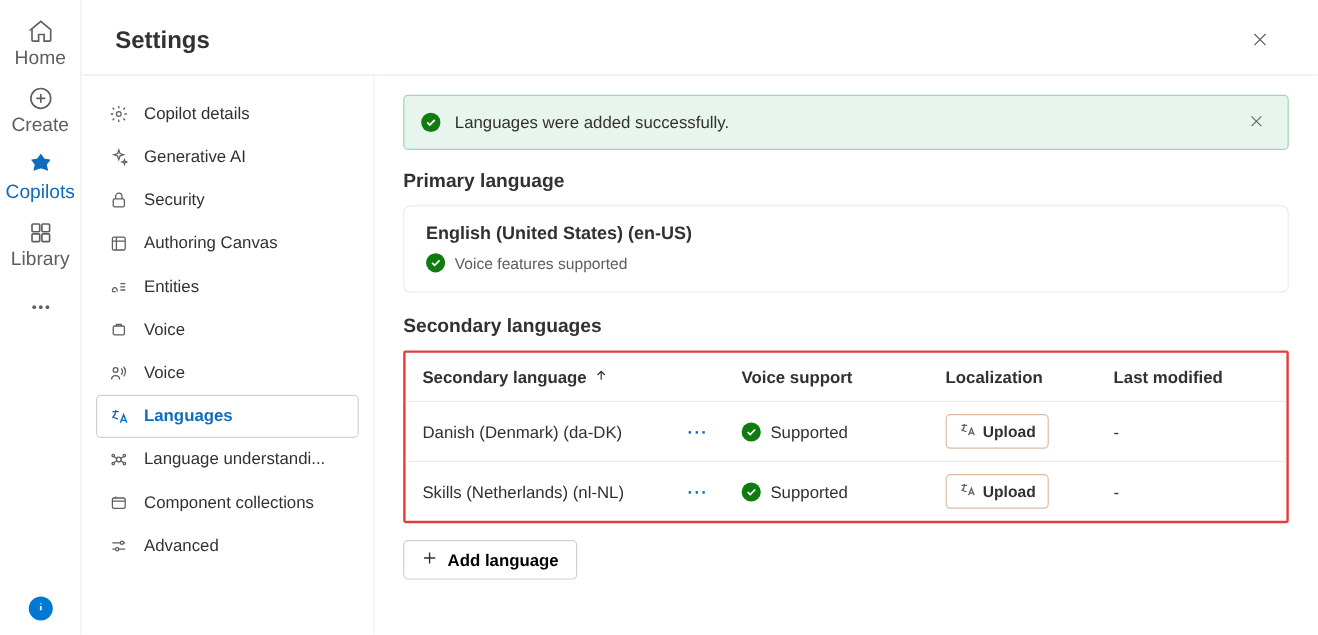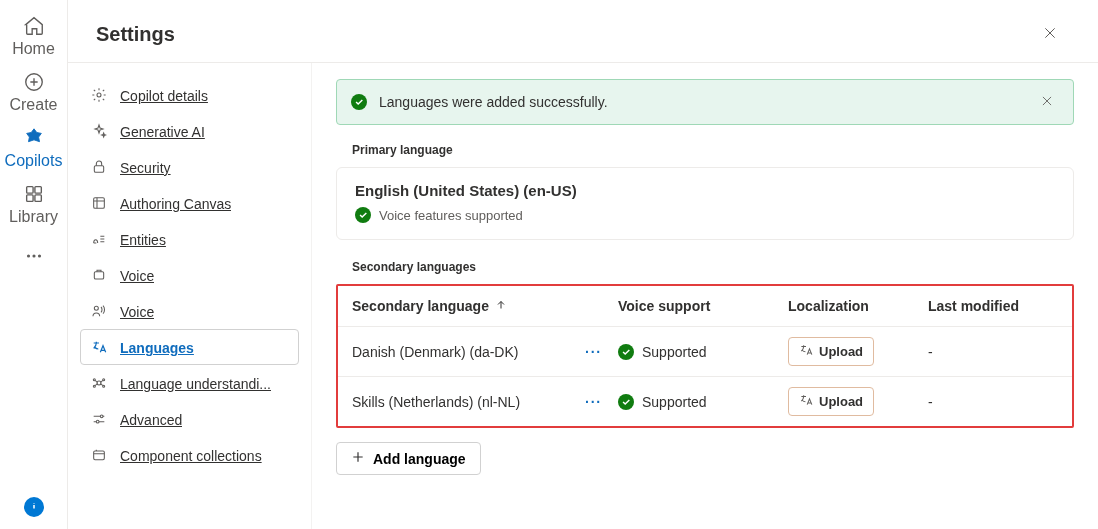--- a/index.html
+++ b/index.html
@@ -89,28 +89,27 @@
 
   
   .settings-side {
     width: 244px;
     border-right: 1px solid #f3f2f1;
     padding: 14px 12px;
     flex-shrink:0;
   }
   .side-item {
     display:flex;
-    align-items:flex-end;
+    align-items:flex-start;
     gap: 12px;
     padding: 9px 10px;
     border-radius:4px;
     cursor:pointer;
     color:#323130;
     font-size: 14px;
-    text-decoration: underline;
   }
   .side-item.selected {
     background:#ffffff;
     border:1px solid #d1d1d1;
     color:#0f6cbd;
     font-weight:600;
     padding: 8px 9px;
   }
   .side-item.selected svg { stroke:#0f6cbd; }
   .side-icon { width:18px; height:18px; display:flex; align-items:center; justify-content:center; flex-shrink:0; }
@@ -130,21 +129,21 @@
     border-radius:4px;
     display:flex;
     align-items:center;
     padding: 10px 14px;
     gap:12px;
     margin-bottom:18px;
   }
   .banner-text { flex:1; font-size:14px; color:#323130; }
   .banner-close { width:24px; height:24px; display:flex; align-items:center; justify-content:center; cursor:pointer; }
 
-  h2.section-title { font-size:12px; font-weight:600; margin: 8px 0 10px 16px; }
+  h2.section-title { font-size:16px; font-weight:600; margin: 8px 0 10px 0; }
 
   .primary-card {
     border:1px solid #edebe9;
     border-radius:6px;
     padding: 14px 18px 16px 18px;
     margin-bottom: 20px;
   }
   .primary-card .primary-name { font-weight:600; font-size:15px; }
   .primary-card .primary-sub {
     display:flex; align-items:center; gap:8px;
@@ -171,21 +170,21 @@
   }
   .lang-head .col1 { display:flex; align-items:center; gap:6px; }
   .lang-row {
     padding: 10px 14px;
     font-size:14px;
     border-bottom:1px solid #edebe9;
   }
   .lang-row:last-child { border-bottom:none; }
   .lang-row .col1 {
     display:flex; align-items:center; justify-content:space-between;
-    padding-right: 12px;
+    padding-right: 24px;
   }
   .row-actions {
     color:#0f6cbd; font-weight:700; letter-spacing:1px; cursor:pointer;
     padding: 0 4px;
   }
   .supported { display:flex; align-items:center; gap:8px; }
   .upload-btn {
     display:inline-flex; align-items:center; gap:6px;
     border:1px solid #e0bba0;
     background:#fff;
@@ -365,35 +364,35 @@
               <circle cx="5" cy="17" r="1.5"></circle>
               <circle cx="19" cy="17" r="1.5"></circle>
               <path d="M6 8l4 3M18 8l-4 3M6 16l4-3M18 16l-4-3"></path>
             </svg>
           </span>
         <span class="side-label">Language understandi...</span>
       </div>
       <div class="side-item">
         <span class="side-icon">
             <svg width="16" height="16" viewBox="0 0 24 24" fill="none" stroke="#605e5c" stroke-width="1.6">
+              <rect x="4" y="6" width="16" height="13" rx="2"></rect>
+              <path d="M4 10h16M8 6V4"></path>
+            </svg>
+          </span>
+        <span class="side-label">Component collections</span>
+      </div>
+      <div class="side-item">
+        <span class="side-icon">
+            <svg width="16" height="16" viewBox="0 0 24 24" fill="none" stroke="#605e5c" stroke-width="1.6">
               <path d="M4 8h10M18 8h2M4 16h4M12 16h8"></path>
               <circle cx="16" cy="8" r="2"></circle>
               <circle cx="10" cy="16" r="2"></circle>
             </svg>
           </span>
         <span class="side-label">Advanced</span>
-      </div>
-      <div class="side-item">
-        <span class="side-icon">
-            <svg width="16" height="16" viewBox="0 0 24 24" fill="none" stroke="#605e5c" stroke-width="1.6">
-              <rect x="4" y="6" width="16" height="13" rx="2"></rect>
-              <path d="M4 10h16M8 6V4"></path>
-            </svg>
-          </span>
-        <span class="side-label">Component collections</span>
       </div>
     </div>
 
     <div class="content">
 
       <div class="banner">
         <span class="check-circle">
           <svg width="10" height="10" viewBox="0 0 24 24" fill="none" stroke="#fff" stroke-width="3.5">
               <path d="M5 12l5 5L20 7"></path>
             </svg>

